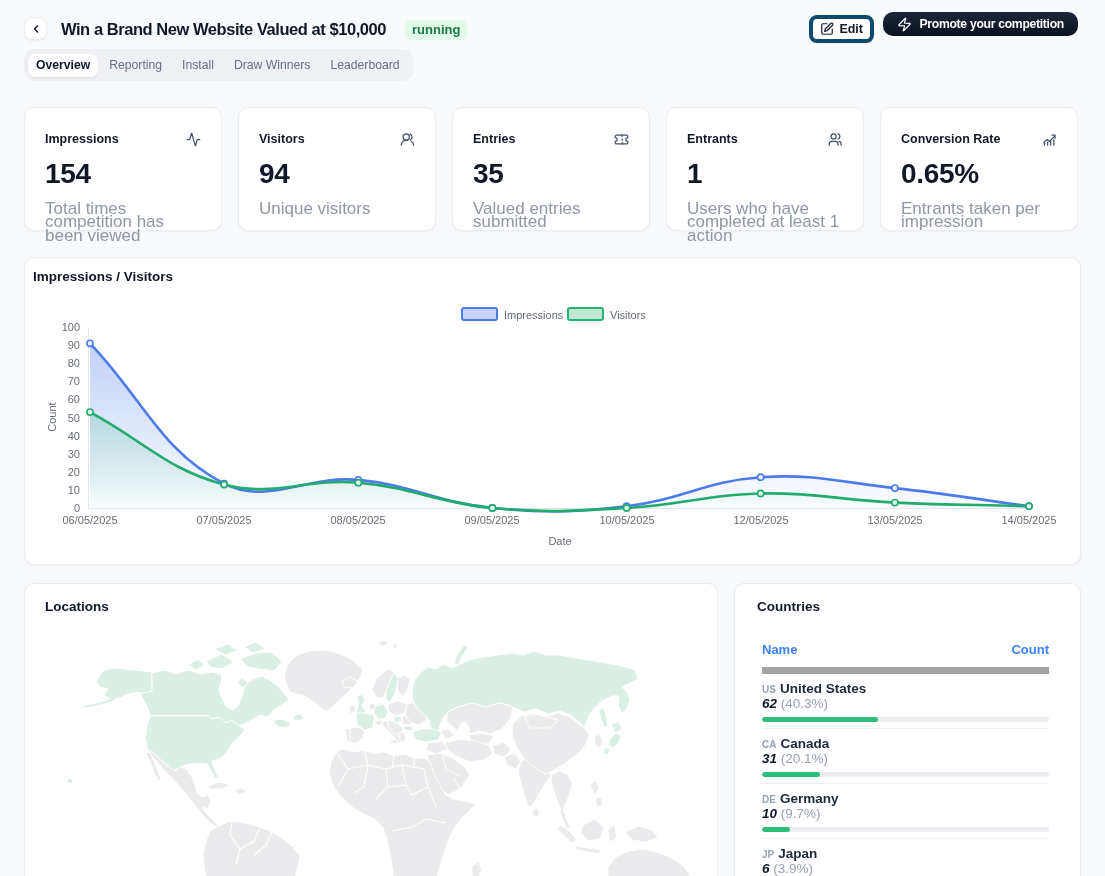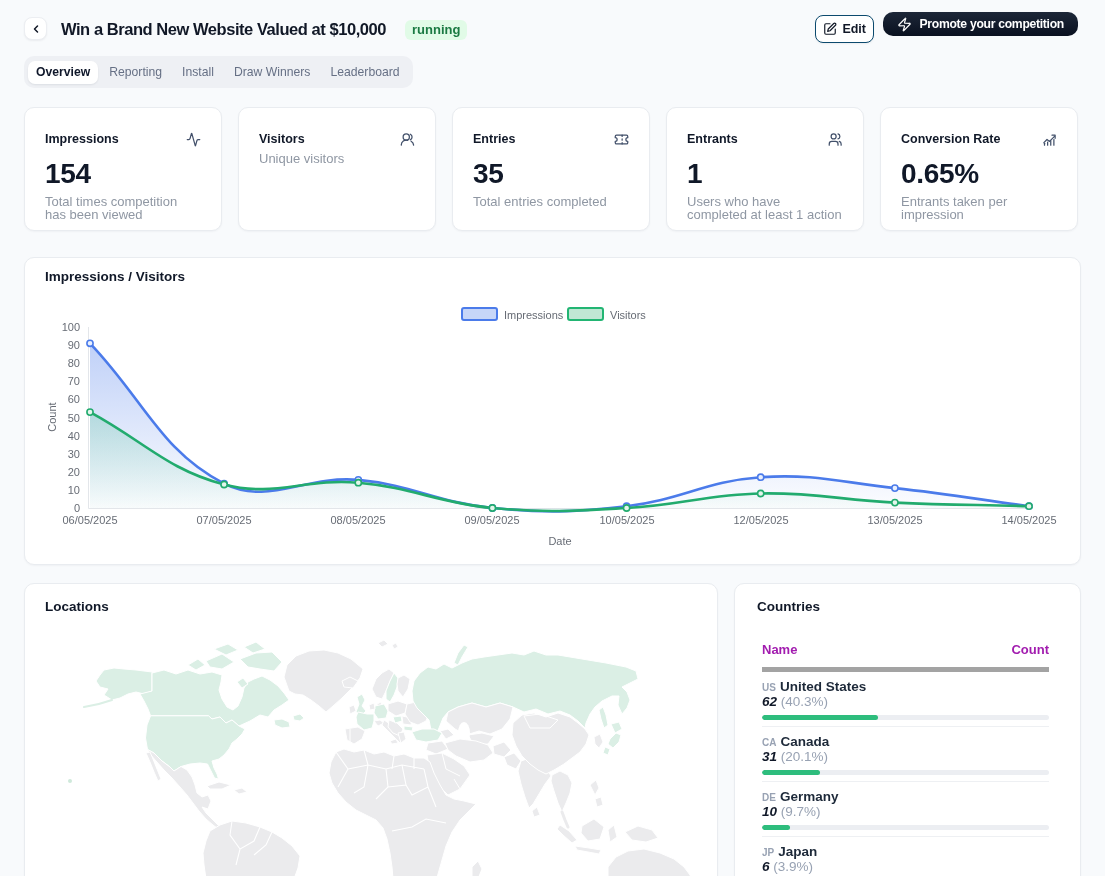--- a/index.html
+++ b/index.html
@@ -2,40 +2,40 @@
 <html><head>
 <meta charset="utf-8">
 <style>
 * { margin:0; padding:0; box-sizing:border-box; }
 html,body { width:1105px; height:876px; background:#f8fafc; font-family:"Liberation Sans",sans-serif; color:#0f172a; overflow:hidden; position:relative; }
 .card { position:absolute; background:#fff; border:1px solid #e9ecf0; border-radius:10px; box-shadow:0 1px 2px rgba(16,24,40,.04); }
 
 .back { position:absolute; left:24px; top:17px; width:23px; height:23px; background:#fff; border:1px solid #eceef2; border-radius:8px; box-shadow:0 1px 2px rgba(16,24,40,.06); display:flex; align-items:center; justify-content:center; }
 .title { position:absolute; left:61px; top:20px; font-size:16.5px; font-weight:700; letter-spacing:-0.45px; color:#111827; }
 .badge { position:absolute; left:405px; top:20px; background:#e1fbe7; color:#1b7a43; font-size:13px; font-weight:700; padding:2px 7px 3px; border-radius:6px; }
-.btn-edit { position:absolute; right:231px; top:15px; height:28px; display:flex; align-items:center; gap:5px; background:#fff; border:1px solid #0c4a6e; border-radius:8px; padding:0 7px; font-size:12.5px; font-weight:600; color:#111827; box-shadow:0 1px 2px rgba(16,24,40,.06); }
+.btn-edit { position:absolute; right:231px; top:15px; height:28px; display:flex; align-items:center; gap:5px; background:#fff; border:4px solid #0c4a6e; border-radius:8px; padding:0 7px; font-size:12.5px; font-weight:600; color:#111827; box-shadow:0 1px 2px rgba(16,24,40,.06); }
 .btn-promote { position:absolute; right:27px; top:12px; height:24px; display:flex; align-items:center; gap:8px; background:linear-gradient(#1d2738,#0a1120); color:#fff; border-radius:10px; padding:0 14px; font-size:12.2px; letter-spacing:-0.3px; font-weight:700; }
 
-.tabs { position:absolute; left:24px; top:56px; height:32px; display:inline-flex; align-items:center; background:#eef0f4; border-radius:10px; padding:0 4px; gap:2px; }
+.tabs { position:absolute; left:24px; top:49px; height:32px; display:inline-flex; align-items:center; background:#eef0f4; border-radius:10px; padding:0 4px; gap:2px; }
 .tab { font-size:12.2px; font-weight:500; color:#667085; padding:5px 9px; }
 .tab.active { background:#fff; color:#0f172a; font-weight:700; border-radius:7px; padding:4px 8px 5px; box-shadow:0 1px 2px rgba(16,24,40,.08); }
 
 .stat { top:107px; width:198px; height:124px; padding:24px 20px 12px; }
 .stat-top { display:flex; align-items:flex-start; justify-content:space-between; }
 .stat-title { font-size:12.5px; font-weight:700; color:#101828; }
 .stat-num { font-size:28px; font-weight:700; color:#101828; margin-top:11px; letter-spacing:-.3px; }
-.stat-desc { font-size:13px; color:#8f97a3; margin-top:5px; line-height:13.4px; }
+.stat-desc { font-size:17px; color:#8f97a3; margin-top:12px; line-height:13.4px; }
 .sicon { color:#42506a; margin-top:0px; }
 
-.chartcard { left:24px; top:257px; width:1057px; height:308px; padding:11px 20px; }
+.chartcard { left:24px; top:257px; width:1057px; height:308px; padding:11px 8px; }
 .ctitle { font-size:13.5px; font-weight:700; color:#101828; }
 
 .loc { left:24px; top:583px; width:694px; height:360px; padding:15px 20px; }
 .countries { left:734px; top:583px; width:347px; height:360px; padding:15px 31px 0 27px; }
-.chead { display:flex; justify-content:space-between; font-size:13px; font-weight:700; color:#a21caf; margin-top:30px; line-height:12px; padding-bottom:11px; border-bottom:5px solid #a3a3a3;text-align:center; }
+.chead { display:flex; justify-content:space-between; font-size:13px; font-weight:700; color:#3b82f6; margin-top:30px; line-height:12px; padding-bottom:11px; border-bottom:7px solid #a3a3a3;text-align:center; }
 .crow { padding:8px 0 0; border-bottom:1px solid #eef0f3; }
 .crow-line { display:flex; justify-content:space-between; align-items:baseline; font-size:13.5px; line-height:14px;flex-direction:column; }
 .ccode { font-size:10px; font-weight:700; color:#98a2b3; margin-right:4px; }
 .cname { color:#1d2939; font-weight:600; }
 .ccount b { color:#101828; font-weight:700;font-style:italic; }
 .ccount span { color:#98a2b3; }
 .cbar { height:5px; background:#eceef2; border-radius:3px; margin:6px 0 6px; overflow:hidden; }
 .cbar i { display:block; height:5px; background:#2ebd7d; border-radius:3px; }
 </style>
 </head>
@@ -74,34 +74,35 @@
   <div class="card stat" style="left:238px">
     <div class="stat-top">
       <div class="stat-title">Visitors</div>
       <svg class="sicon" width="15" height="15" viewBox="0 0 24 24" fill="none" stroke="currentColor" stroke-width="2" stroke-linecap="round" stroke-linejoin="round">
         <circle cx="10" cy="8" r="5"></circle>
         <path d="M2 21a8 8 0 0 1 10.43-7.62"></path>
         <path d="M16.5 3.5a5 5 0 0 1 0 9"></path>
         <path d="M17.8 14.8a8 8 0 0 1 4 6.2"></path>
       </svg>
     </div>
+    <div class="stat-num">94</div>
     <div class="stat-desc">Unique visitors</div>
   </div>
   <div class="card stat" style="left:452px">
     <div class="stat-top">
       <div class="stat-title">Entries</div>
       <svg class="sicon" width="15" height="15" viewBox="0 0 24 24" fill="none" stroke="currentColor" stroke-width="2" stroke-linecap="round" stroke-linejoin="round">
         <path d="M2 9a3 3 0 0 1 0 6v2a2 2 0 0 0 2 2h16a2 2 0 0 0 2-2v-2a3 3 0 0 1 0-6V7a2 2 0 0 0-2-2H4a2 2 0 0 0-2 2Z"></path>
         <path d="M13 5v2"></path>
         <path d="M13 17v2"></path>
         <path d="M13 11v2"></path>
       </svg>
     </div>
     <div class="stat-num">35</div>
-    <div class="stat-desc">Total entries completed</div>
+    <div class="stat-desc">Valued entries submitted</div>
   </div>
   <div class="card stat" style="left:666px">
     <div class="stat-top">
       <div class="stat-title">Entrants</div>
       <svg class="sicon" width="15" height="15" viewBox="0 0 24 24" fill="none" stroke="currentColor" stroke-width="2" stroke-linecap="round" stroke-linejoin="round">
         <circle cx="9" cy="7" r="4"></circle>
         <path d="M2 21v-2a4 4 0 0 1 4-4h6a4 4 0 0 1 4 4v2"></path>
         <path d="M16 3.13a4 4 0 0 1 0 7.75"></path>
         <path d="M21 21v-2a4 4 0 0 0-3-3.85"></path>
       </svg>

